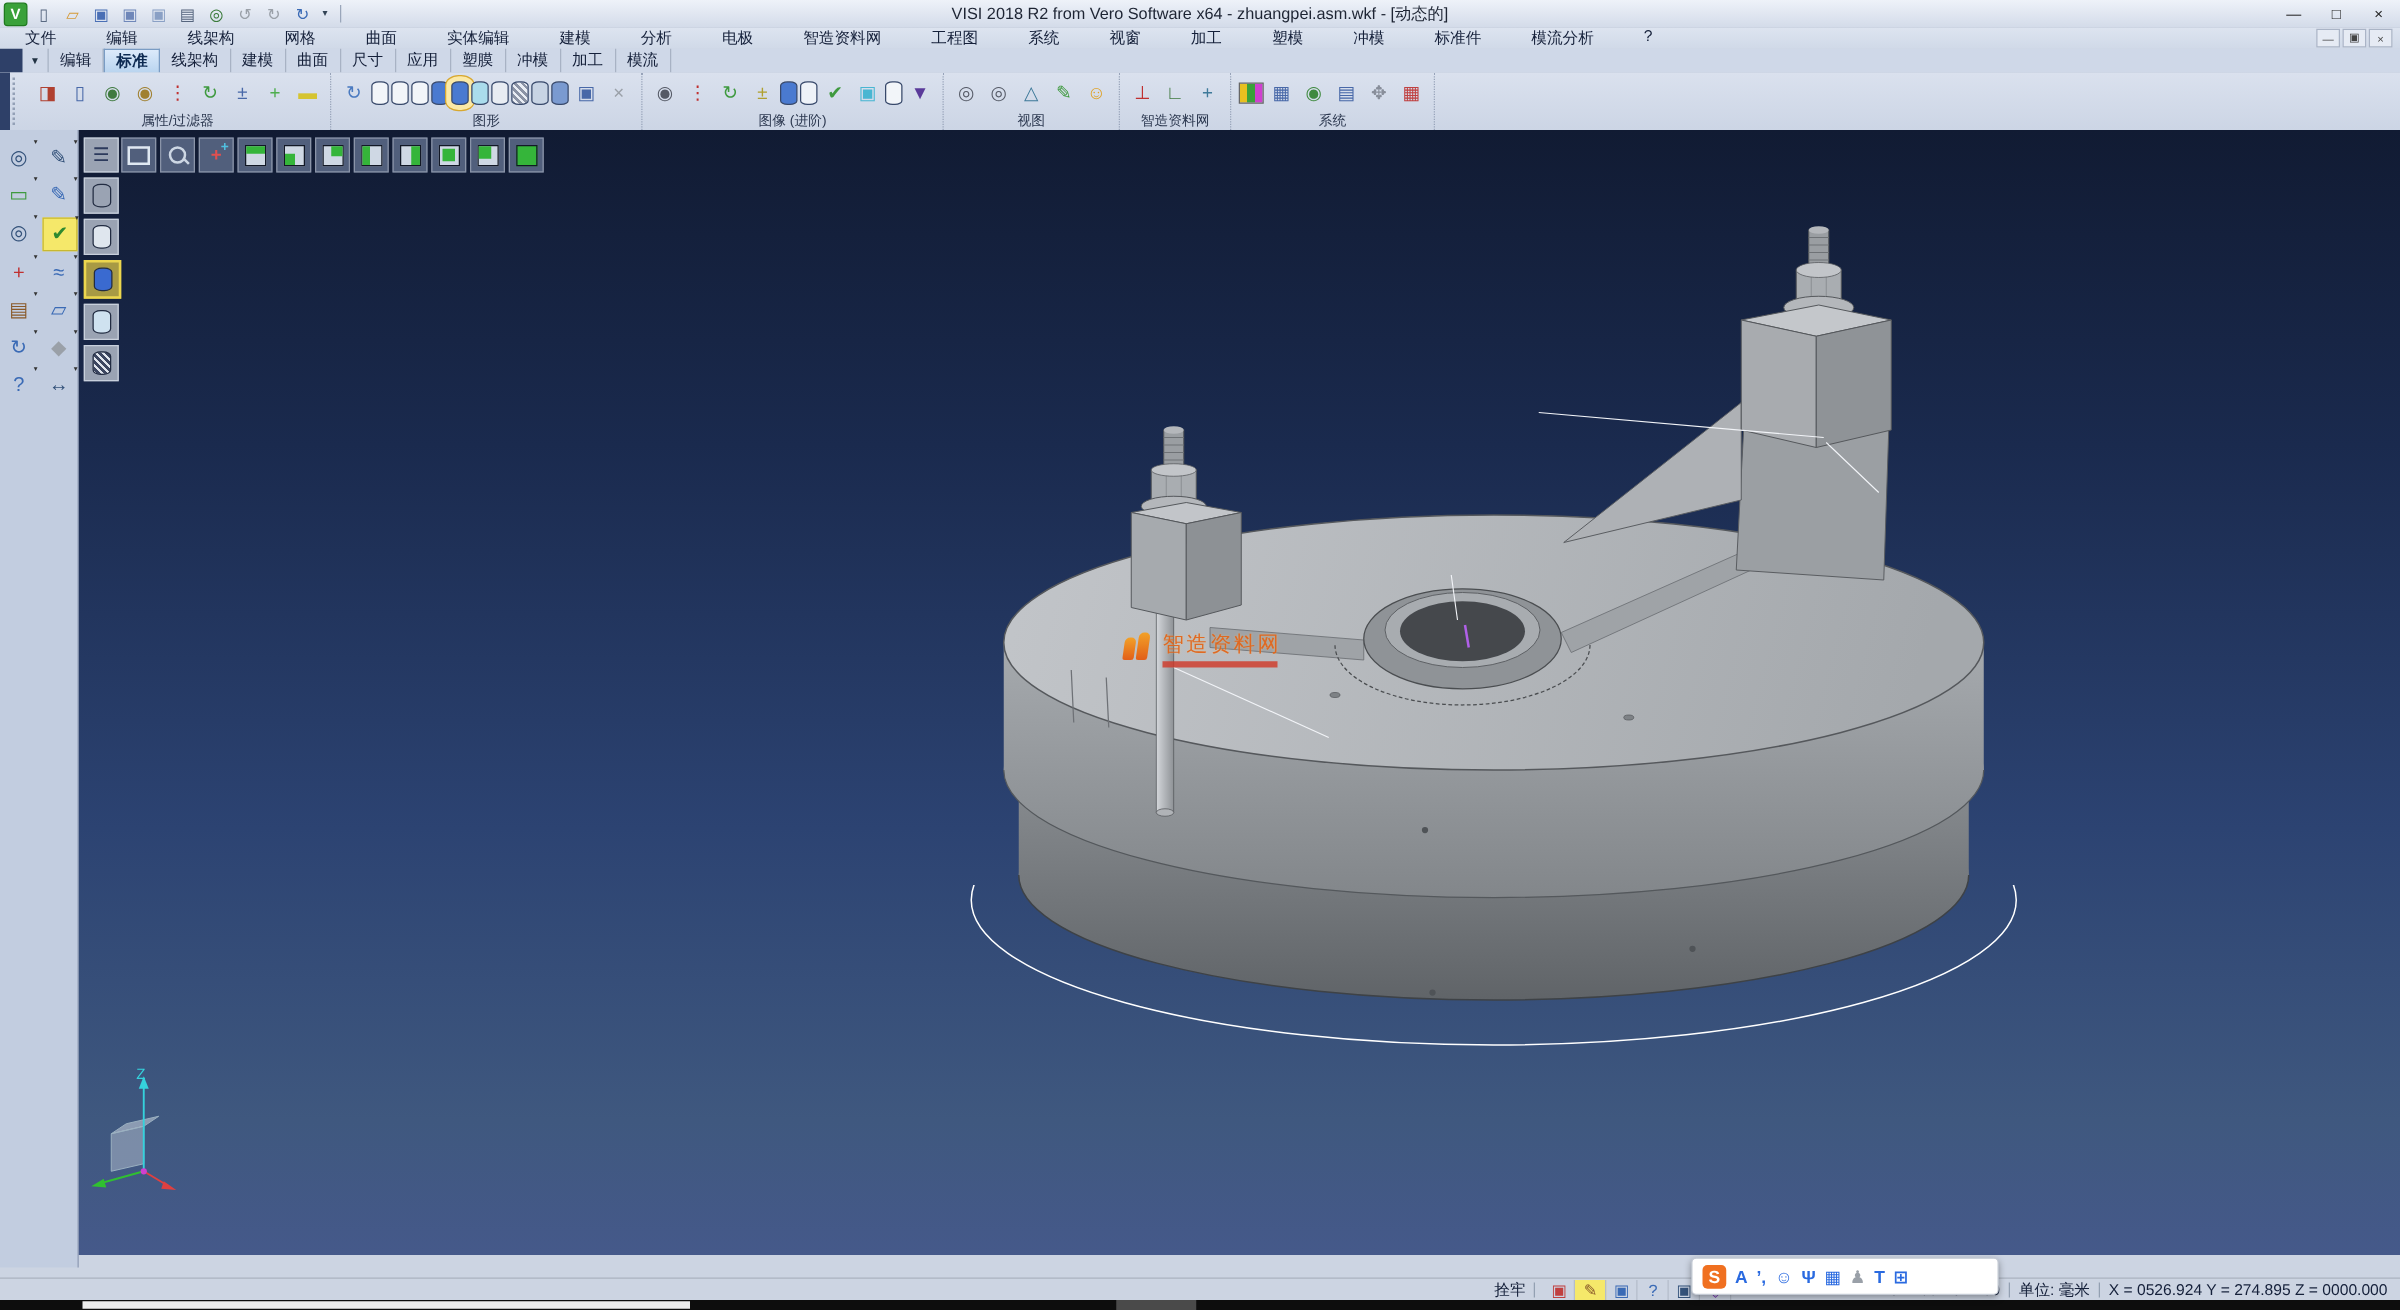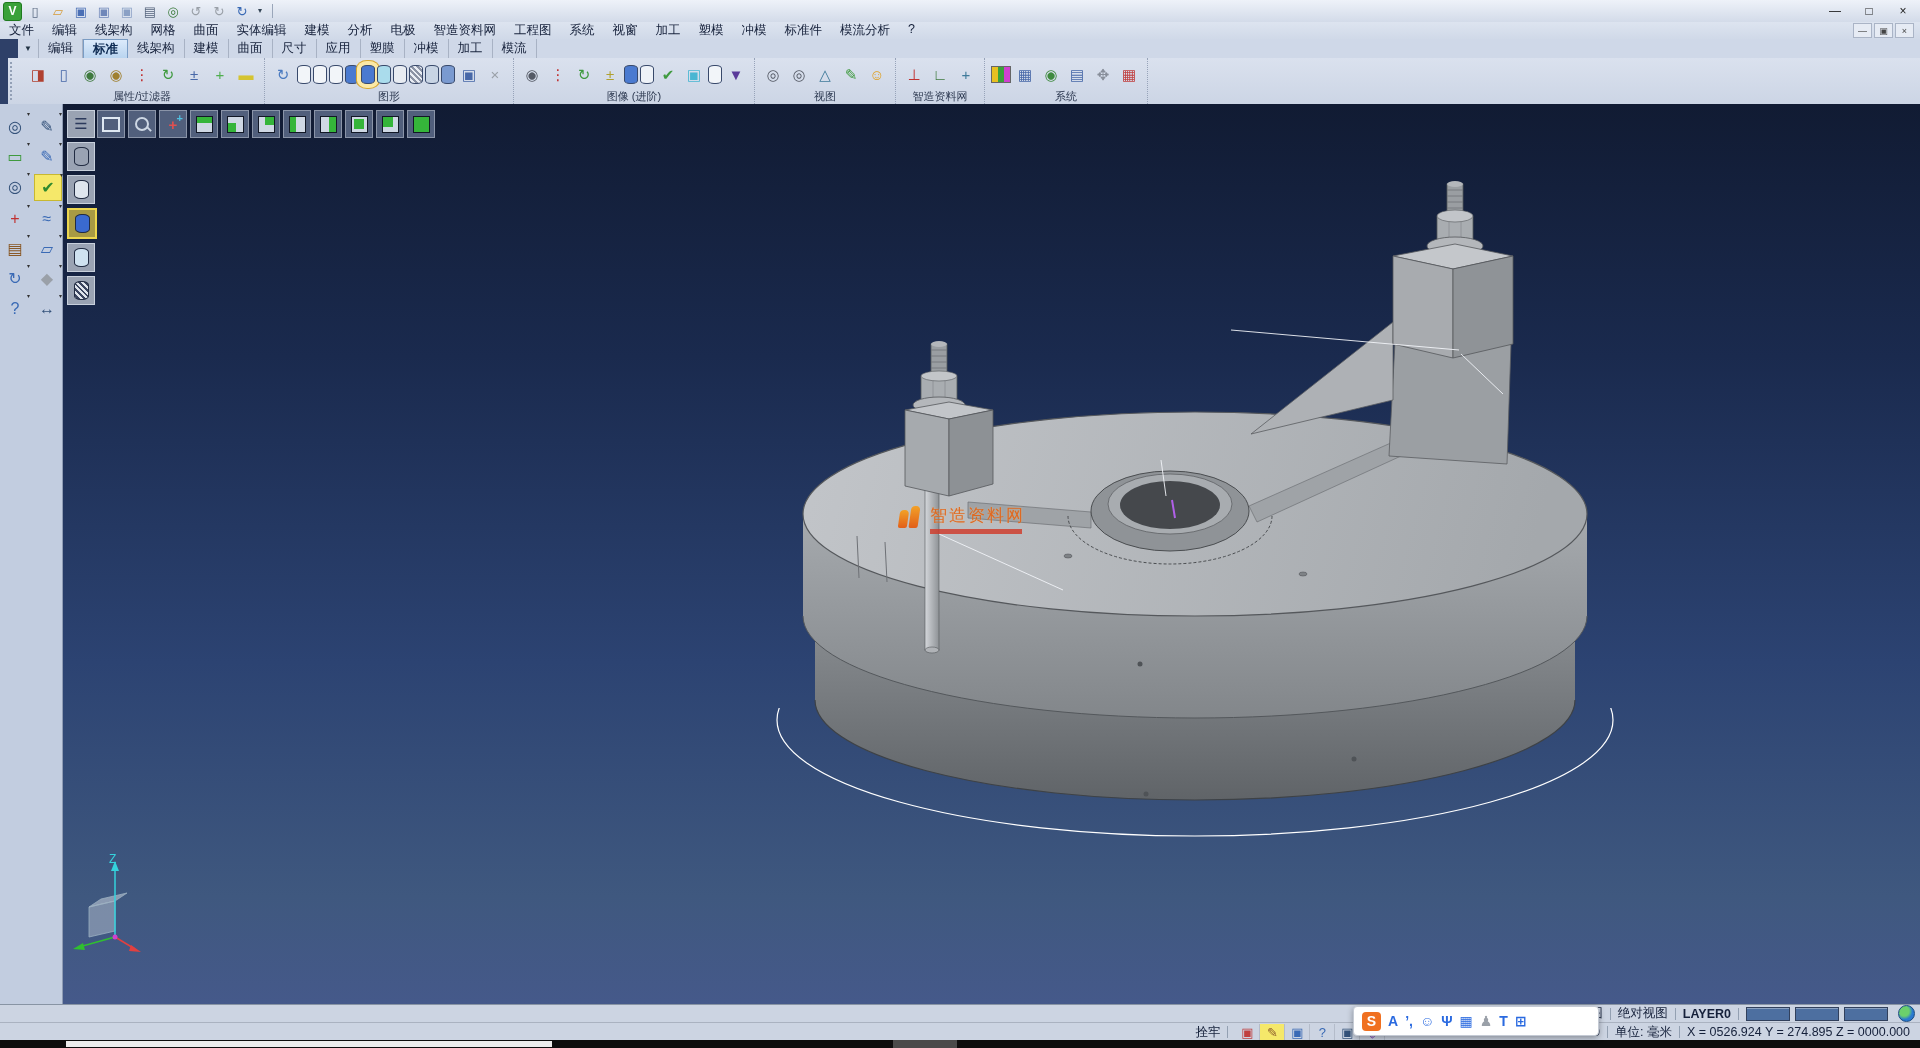--- a/index.html
+++ b/index.html
@@ -18,21 +18,21 @@
   .qi.dd{font-size:8px;color:#345;width:10px;}
   .qsep{width:1px;height:14px;background:#9aa6ba;margin:0 4px;}
   .title-text{position:absolute;left:0;right:0;text-align:center;font-size:13px;color:#1d2433;}
   .winbtns{margin-left:auto;display:flex;z-index:2;}
   .winbtn{width:34px;height:20px;display:flex;align-items:center;justify-content:center;
     font-size:12px;color:#222;}
 
   
   .menubar{position:absolute;left:0;top:22px;width:100%;height:17px;
     background:linear-gradient(#dde4f0,#d0d9e8);display:flex;align-items:center;}
-  .menu-item{padding:0 9px;font-size:12.5px;color:#15203a;white-space:nowrap;}
+  .menu-item{padding:0 20px;font-size:12.5px;color:#15203a;white-space:nowrap;}
   .mdibtns{margin-left:auto;display:flex;gap:2px;padding-right:6px;}
   .mdibtn{width:17px;height:13px;font-size:9px;color:#444;border:1px solid #aab4c6;
     background:#e6ebf4;display:flex;align-items:center;justify-content:center;}
 
   
   .tabbar{position:absolute;left:0;top:39px;width:100%;height:19px;
     background:#cfd8e8;display:flex;align-items:stretch;border-bottom:1px solid #b6c0d2;}
   .corner-navy{width:18px;background:#2e4068;}
   .tab-dd{width:20px;display:flex;align-items:center;justify-content:center;
     font-size:8px;color:#234;border-right:1px solid #a8b2c4;}
@@ -166,20 +166,21 @@
         <span class="qi" style="color: rgb(111, 135, 185);">▣</span>
         <span class="qi" style="color: rgb(138, 160, 197);">▣</span>
         <span class="qi" style="color: rgb(86, 101, 126);">▤</span>
         <span class="qi" style="color: rgb(58, 122, 58);">◎</span>
         <span class="qi" style="color: rgb(154, 160, 168);">↺</span>
         <span class="qi" style="color: rgb(154, 160, 168);">↻</span>
         <span class="qi" style="color: rgb(58, 106, 181);">↻</span>
       <span class="qi dd">▾</span>
       <span class="qsep"></span>
     </div>
+    <div class="title-text">VISI 2018 R2 from Vero Software x64 - zhuangpei.asm.wkf - [动态的]</div>
     <div class="winbtns">
       <span class="winbtn">—</span>
         <span class="winbtn">□</span>
         <span class="winbtn">×</span>
     </div>
   </div>
 
   <div class="menubar">
     <div style="display:flex">
       <span class="menu-item">文件</span>
@@ -506,36 +507,20 @@
         <line x1="44" y1="88" x2="8" y2="98" stroke="#30c030" stroke-width="1.5"></line>
         <polygon points="2,100 12,94 14,101" fill="#30c030"></polygon>
         <line x1="44" y1="88" x2="64" y2="100" stroke="#e04040" stroke-width="1.5"></line>
         <polygon points="70,103 60,96 58,102" fill="#e04040"></polygon>
         <circle cx="44" cy="88" r="2.5" fill="#d040d0"></circle>
         <text class="triad-z" x="38" y="14">Z</text>
       </svg>
     </div>
   </div>
 
-  <div class="status1">
-    <span class="dothandle"></span>
-    <span class="mini-ico" style="color:#456">◎</span>
-    <span>绝对 XY 上视图</span>
-    <span class="vsep"></span>
-    <span>绝对视图</span>
-    <span class="vsep"></span>
-    <span class="layer">LAYER0</span>
-    <span class="vsep"></span>
-    <span style="display:flex">
-      <span class="swatch" style="background: rgb(77, 111, 160);"></span>
-        <span class="swatch" style="background: rgb(77, 111, 160);"></span>
-        <span class="swatch" style="background: rgb(77, 111, 160);"></span>
-    </span>
-    <span class="globe"></span>
-  </div>
 
   <div class="status2">
     <span>拴牢</span>
     <span class="vsep"></span>
     <span style="display:flex">
       <span class="s2icon" style="color: rgb(192, 64, 64);">▣</span>
         <span class="s2icon hl" style="color: rgb(138, 90, 42);">✎</span>
         <span class="s2icon" style="color: rgb(58, 106, 181);">▣</span>
         <span class="s2icon" style="color: rgb(58, 106, 181);">?</span>
         <span class="s2icon" style="color: rgb(52, 82, 122);">▣</span>

